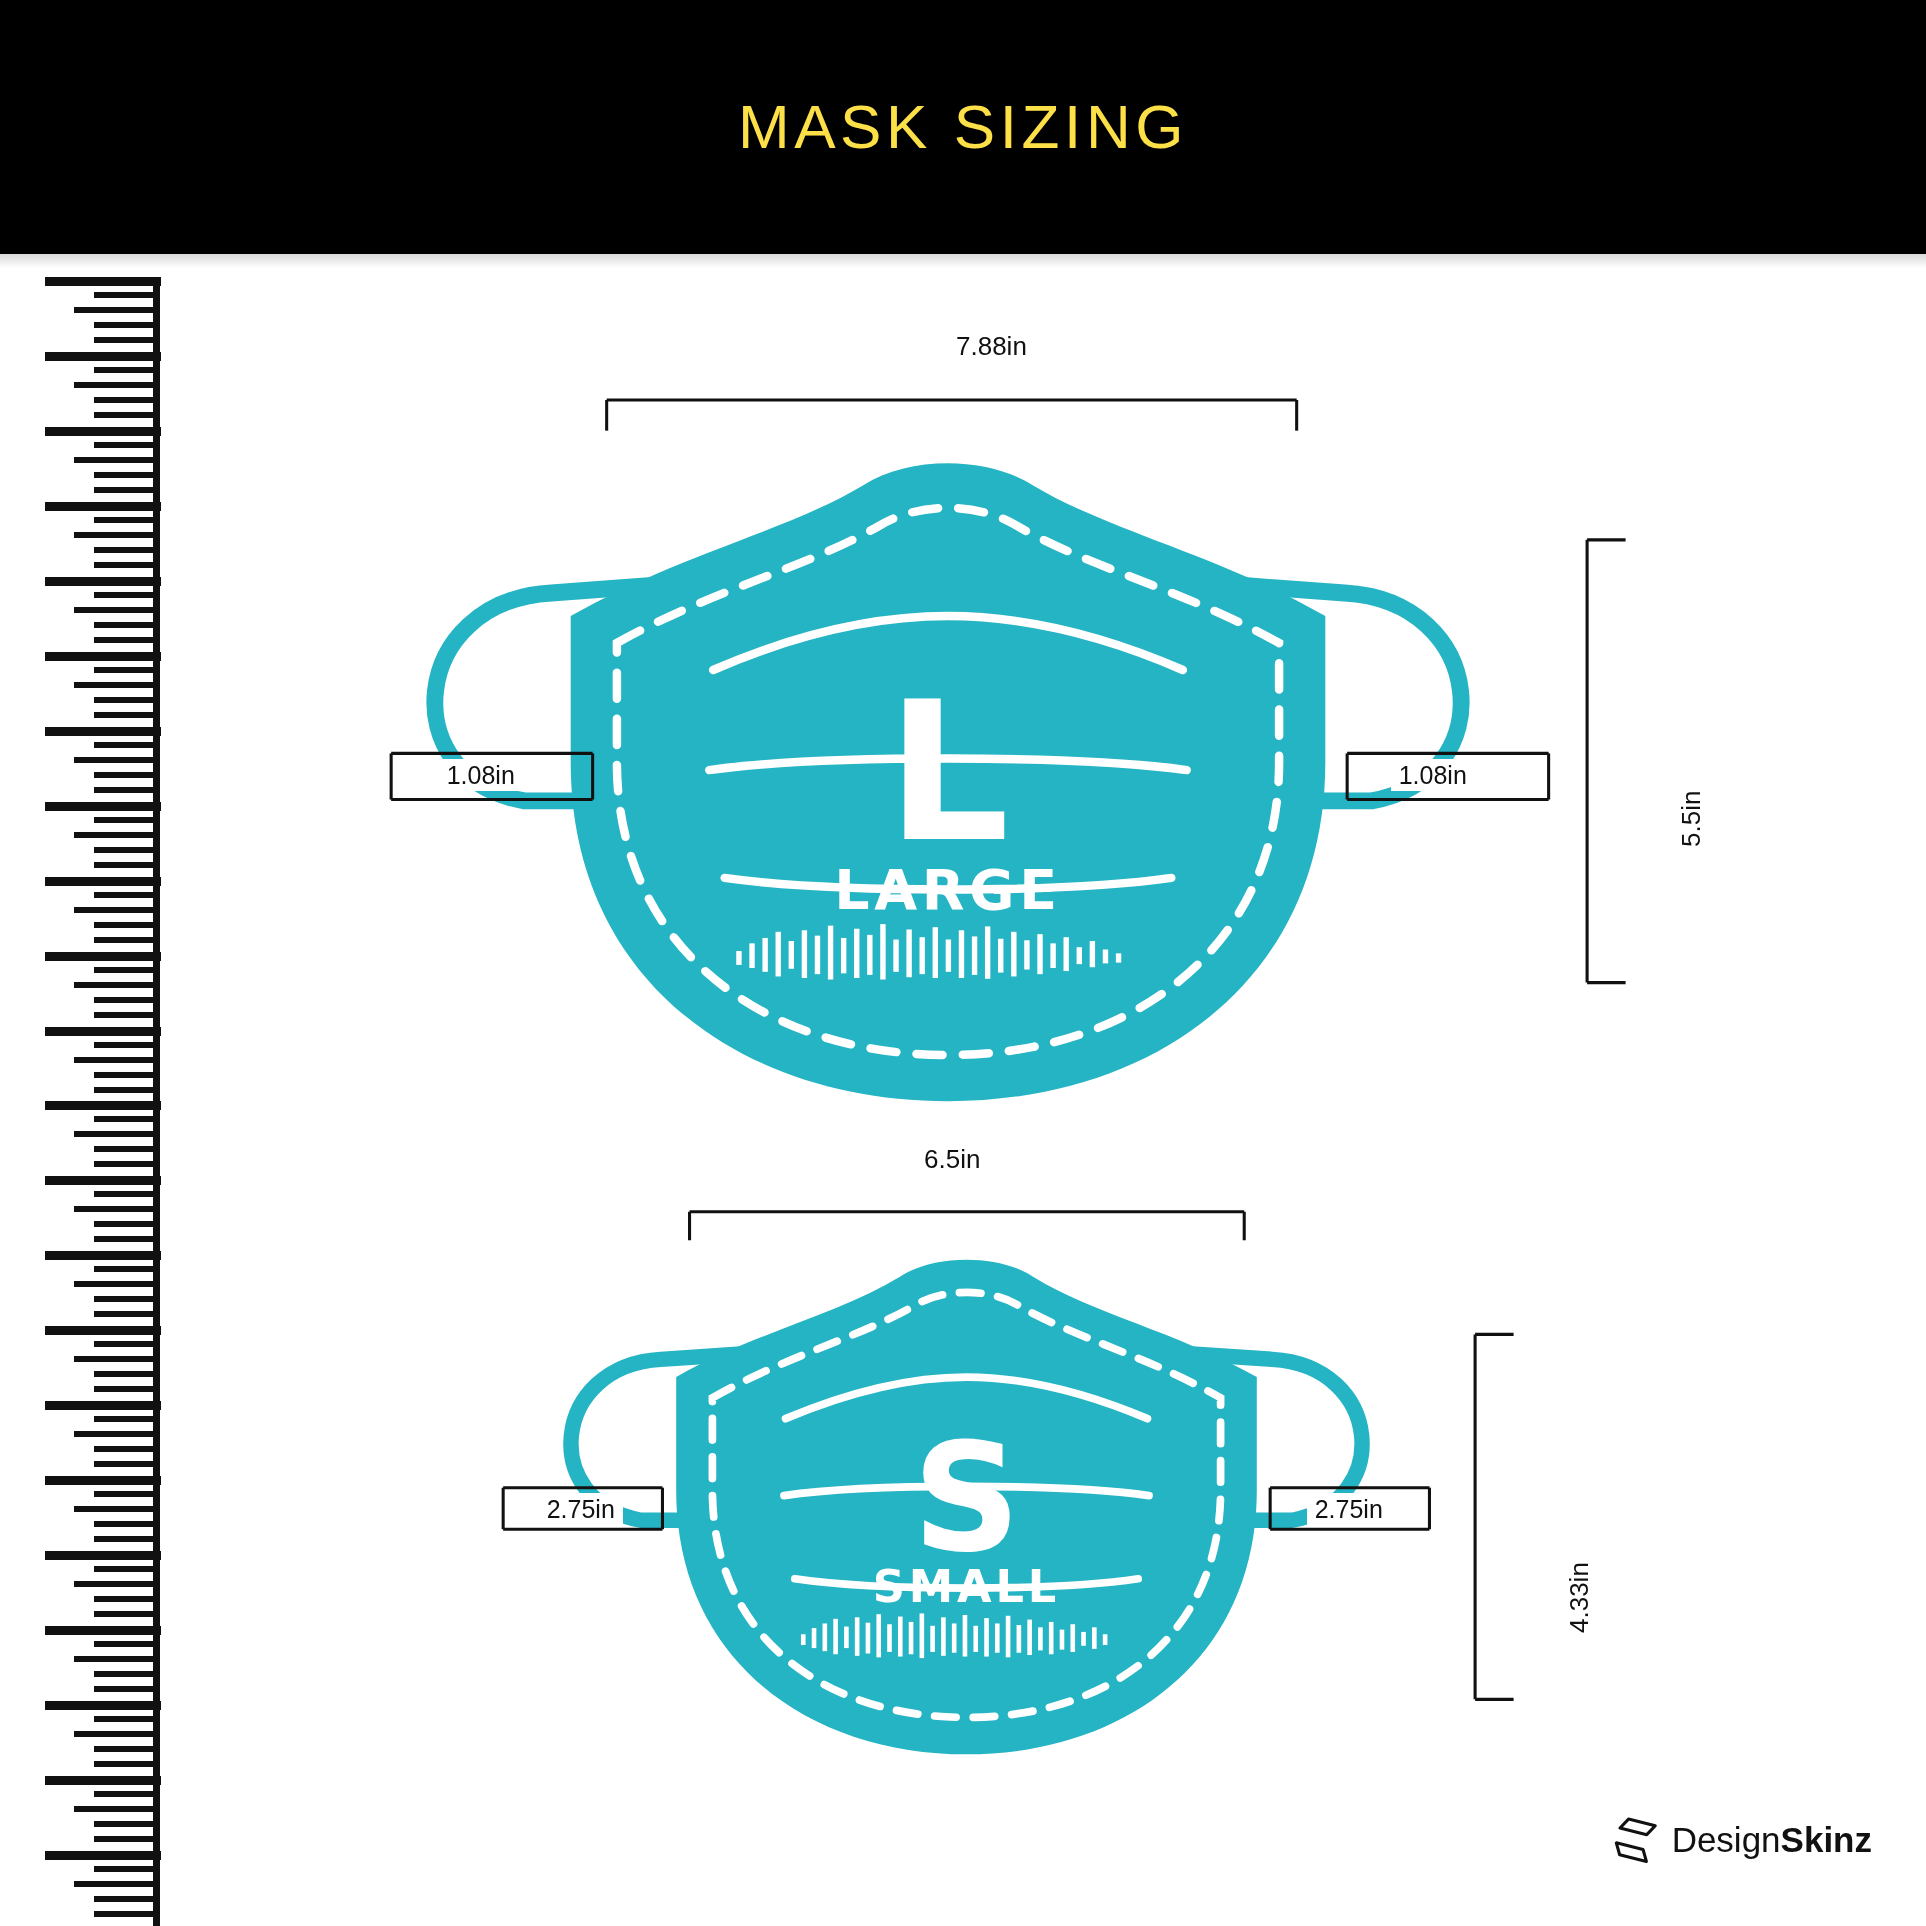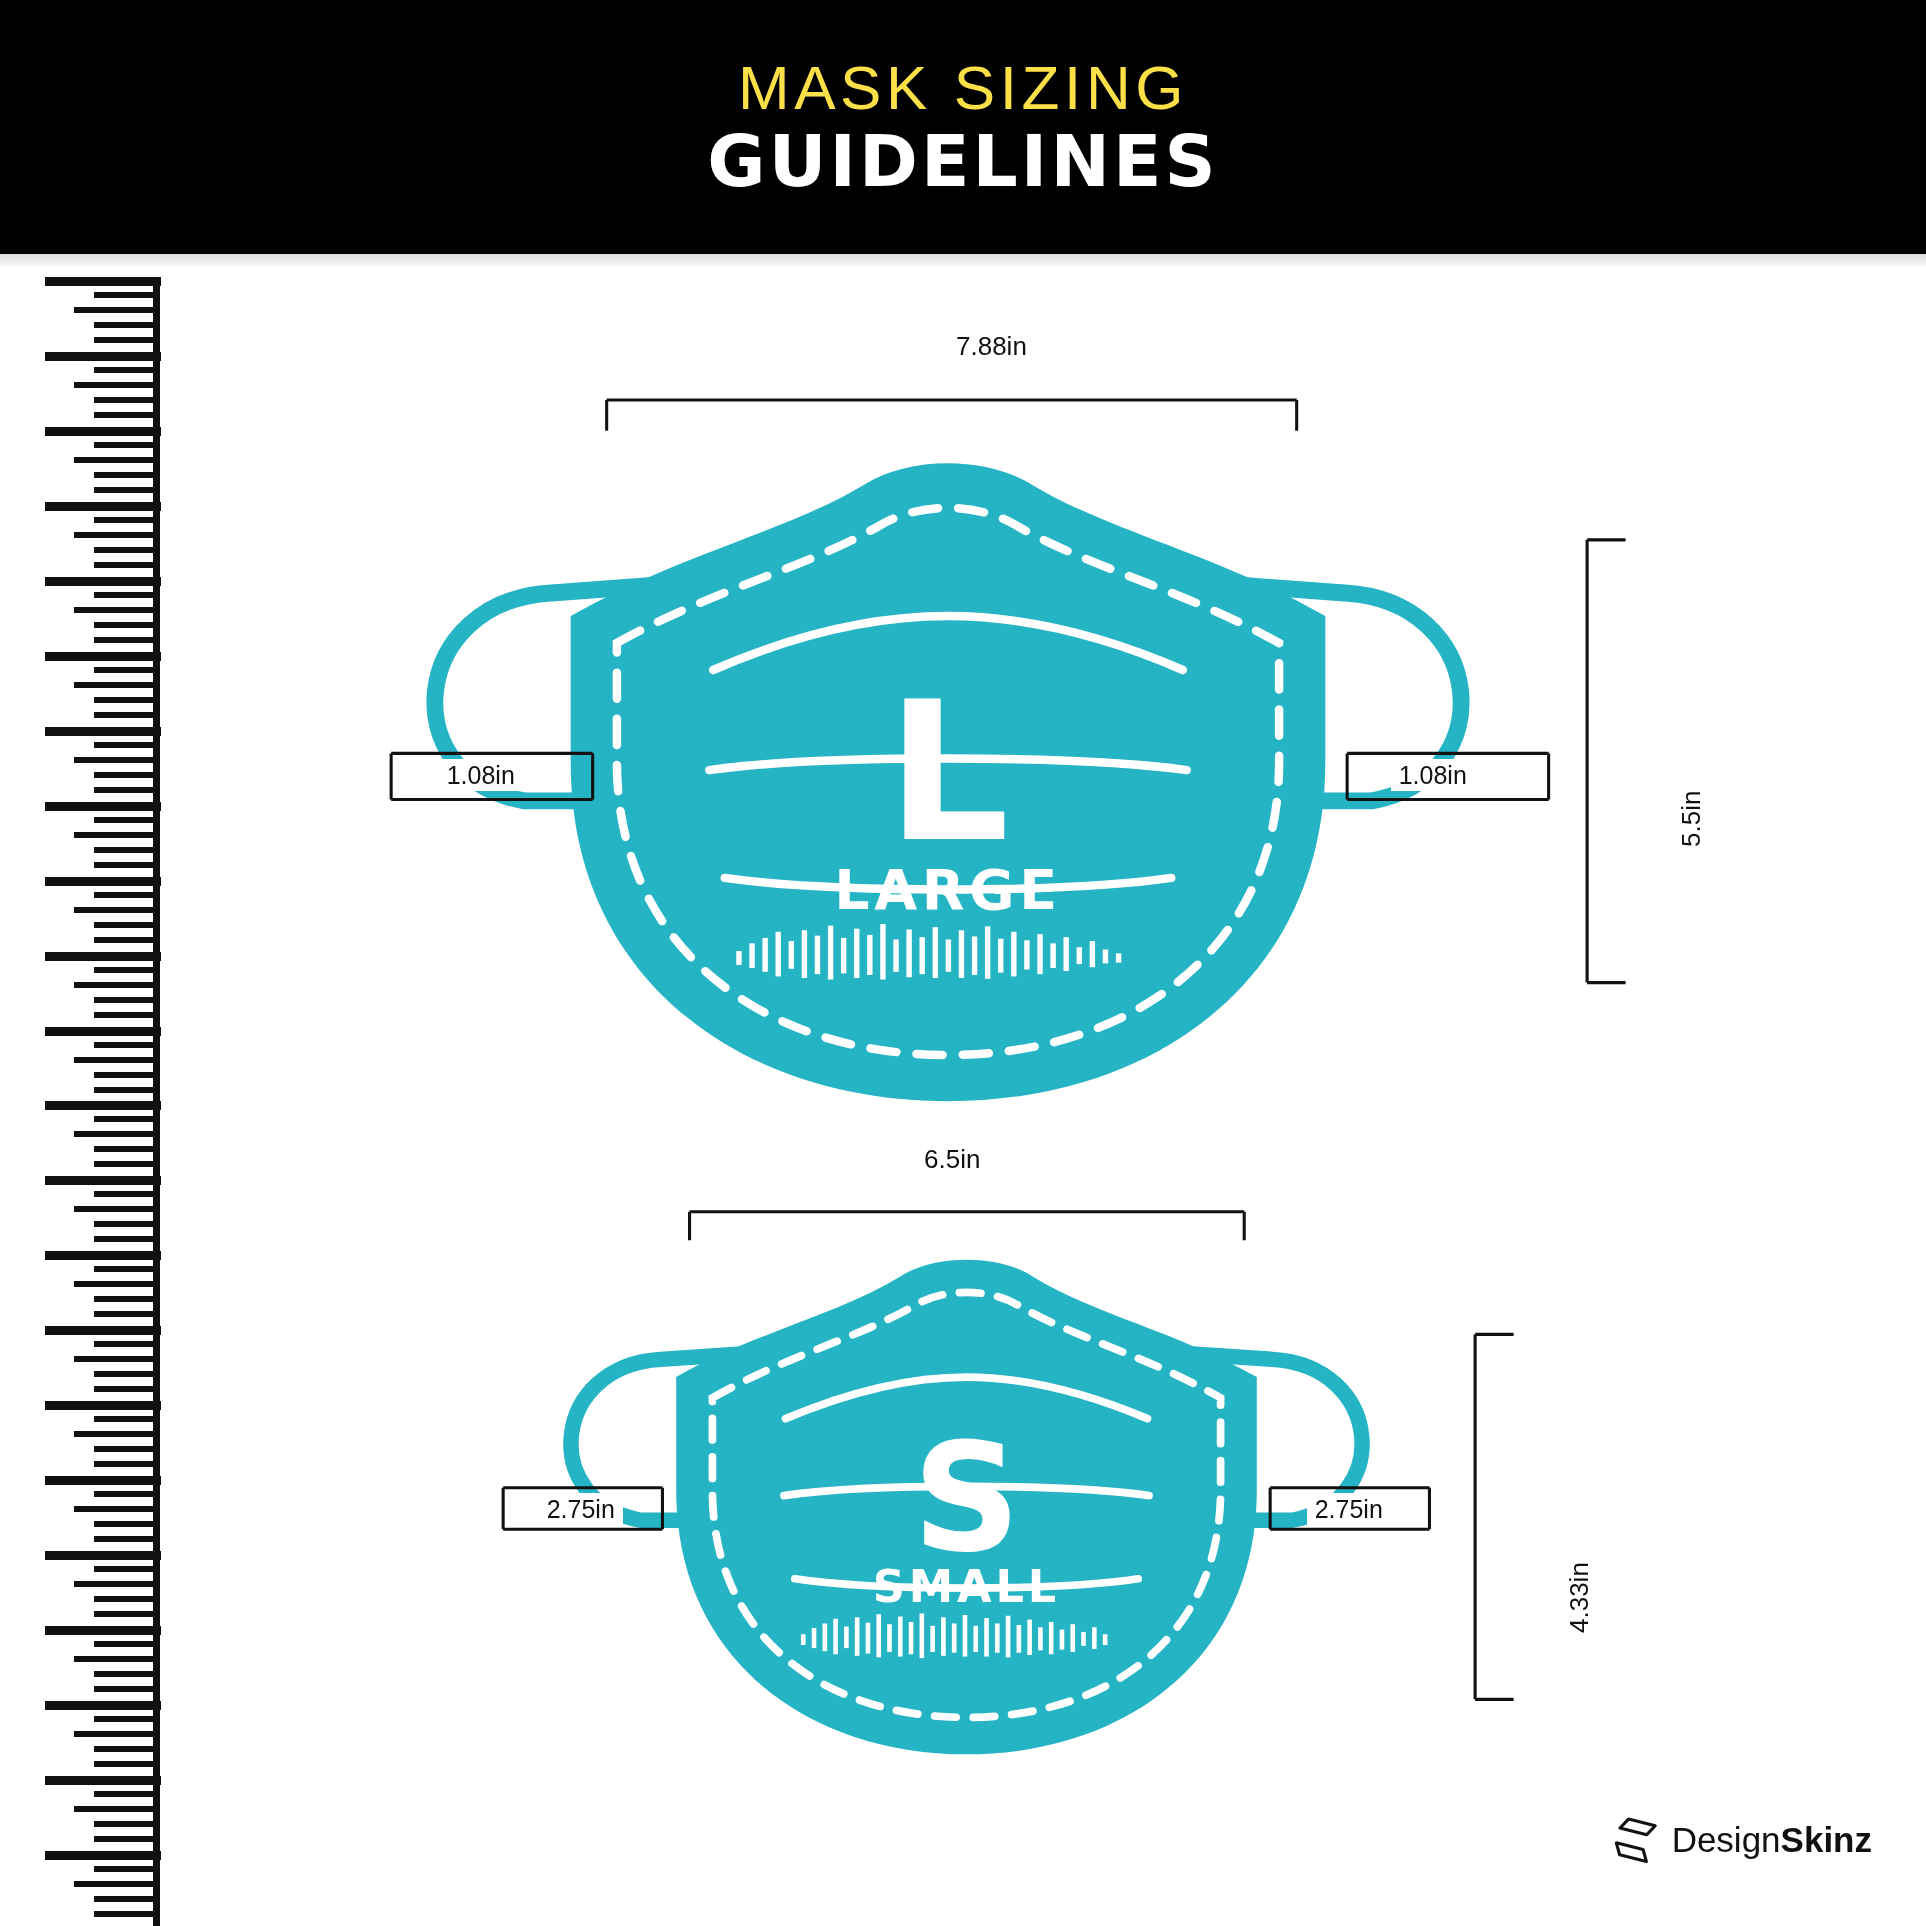--- a/index.html
+++ b/index.html
@@ -127,21 +127,20 @@
     color: #111111;
     font-family: Liberation Sans, sans-serif;
   }
   .brand-text b { font-weight: 700; }
 </style>
 </head>
 <body>
 
 <div class="header">
   <div class="header-line1">MASK SIZING</div>
-  <div class="header-line2">GUIDELINES</div>
 </div>
 <div class="header-shadow"></div>
 
 <div class="ruler">
   <div class="ruler-rail"></div>
   <div id="ruler-ticks">
       <div class="tick" style="top: 0px; width: 116px; left: 6.2px; height: 8.5px;"></div>
       <div class="tick" style="top: 15px; width: 66px; left: 55px; height: 6.2px;"></div>
       <div class="tick" style="top: 30px; width: 86px; left: 35px; height: 6.2px;"></div>
       <div class="tick" style="top: 45px; width: 66px; left: 55px; height: 6.2px;"></div>

